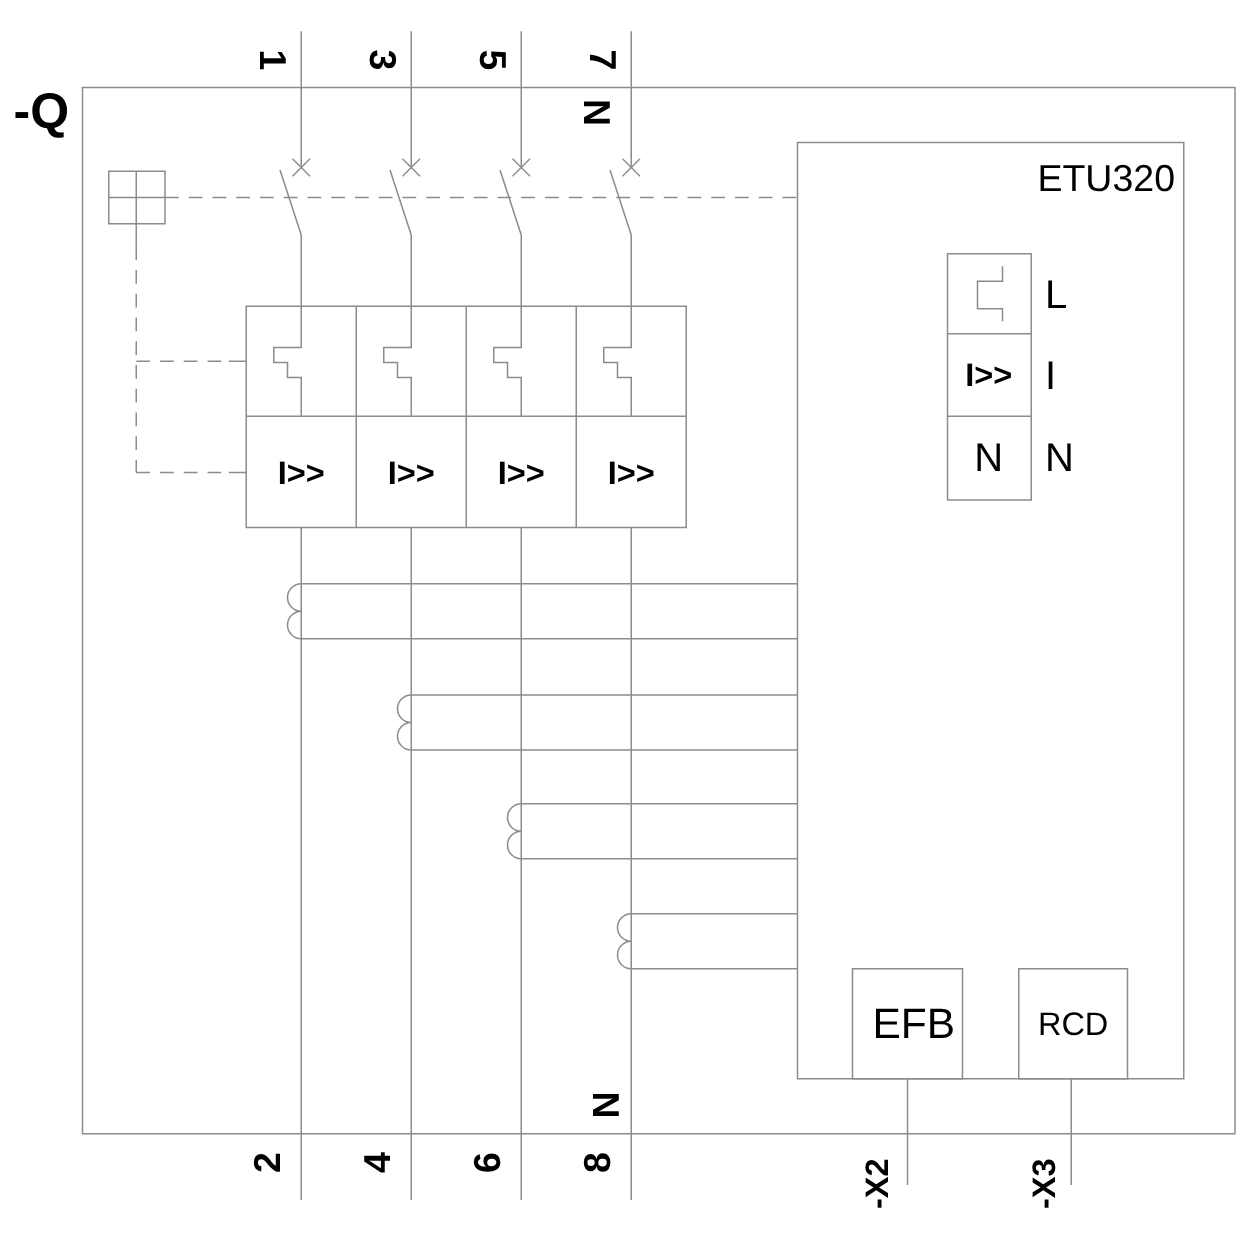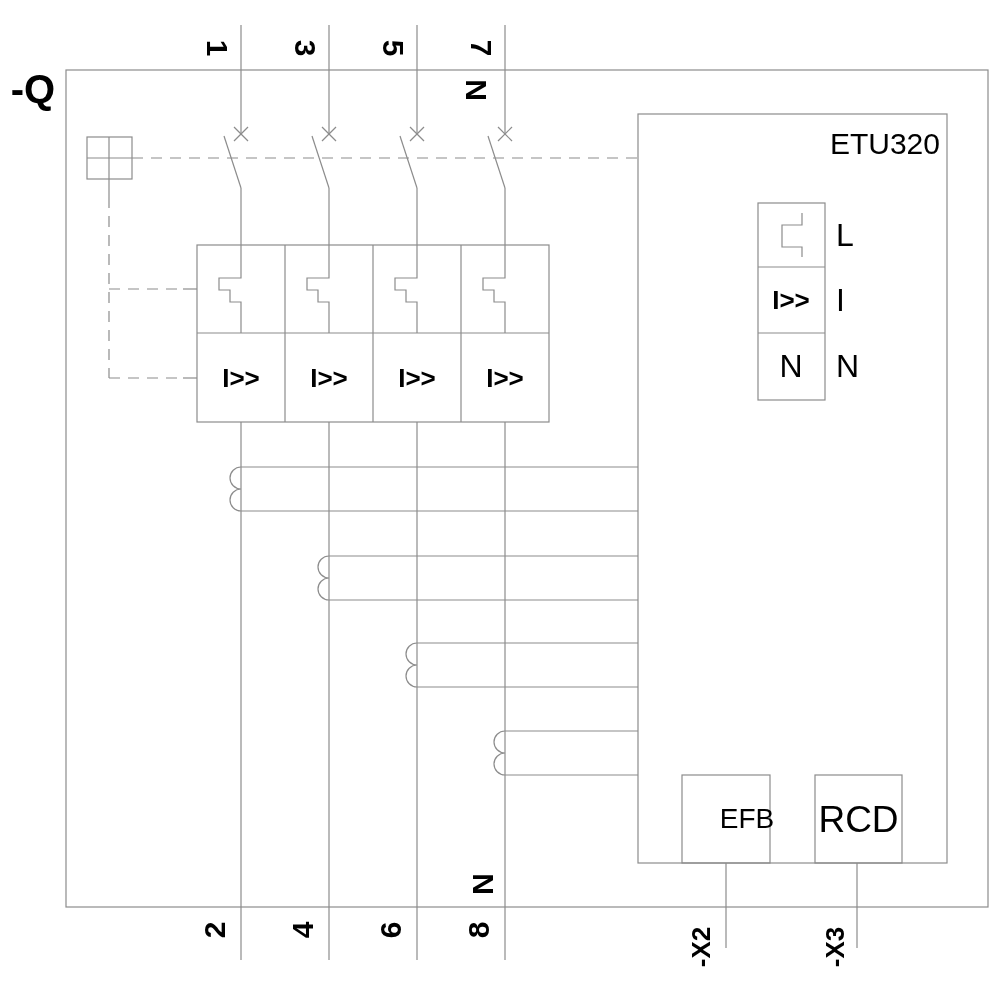--- a/index.html
+++ b/index.html
@@ -145,16 +145,16 @@
 <div class="lbl bold" style="left:382px; top:360px; width:70px; height:36px; font-size:26px;">I&gt;&gt;</div>
 <div class="lbl bold" style="left:470px; top:360px; width:70px; height:36px; font-size:26px;">I&gt;&gt;</div>
 
 <div class="lbl right" style="left:740px; top:127px; width:200px; height:34px; font-size:30px;">ETU320</div>
 <div class="lbl left" style="left:836px; top:217px; width:60px; height:36px; font-size:32px;">L</div>
 <div class="lbl bold" style="left:756px; top:282px; width:70px; height:36px; font-size:26px;">I&gt;&gt;</div>
 <div class="lbl left" style="left:836px; top:282px; width:60px; height:36px; font-size:32px;">I</div>
 <div class="lbl" style="left:771px; top:348px; width:40px; height:36px; font-size:32px;">N</div>
 <div class="lbl left" style="left:836px; top:348px; width:60px; height:36px; font-size:32px;">N</div>
 
-<div class="lbl" style="left:702px; top:775px; width:90px; height:88px; font-size:28px;">EFB</div>
-<div class="lbl" style="left:815px; top:775px; width:87px; height:88px; font-size:37px;">RCD</div>
+<div class="lbl" style="left:686px; top:775px; width:90px; height:88px; font-size:34px;">EFB</div>
+<div class="lbl" style="left:815px; top:775px; width:87px; height:88px; font-size:26px;">RCD</div>
 <div class="lbl bold rot-ccw" style="left:661px; top:934px; width:80px; height:26px; font-size:26px;">-X2</div>
 <div class="lbl bold rot-ccw" style="left:795px; top:934px; width:80px; height:26px; font-size:26px;">-X3</div>
 
 </body></html>

